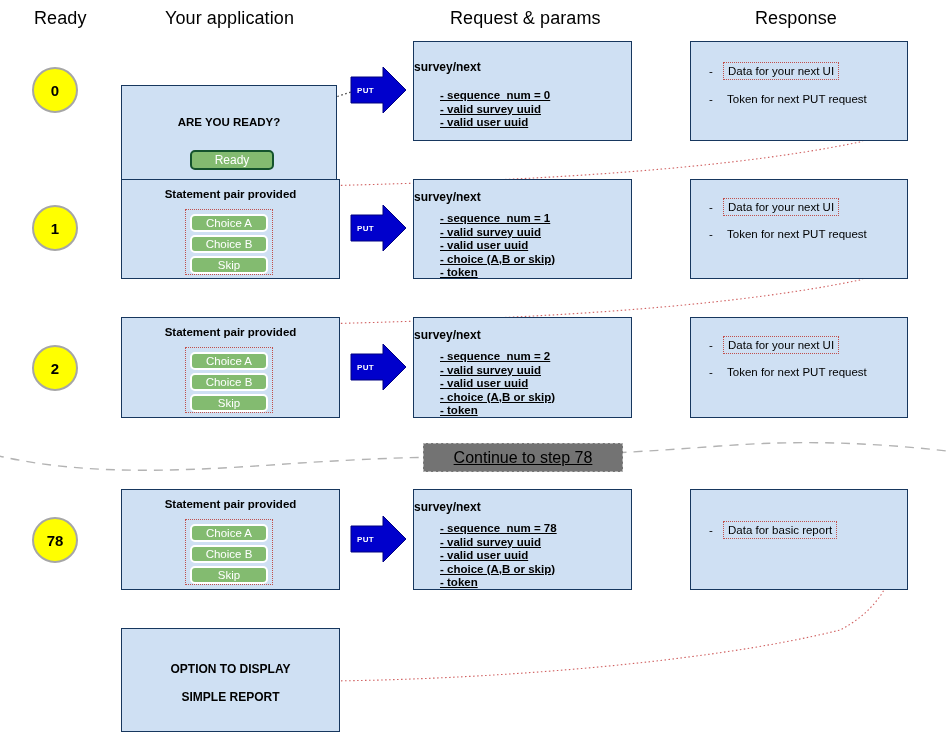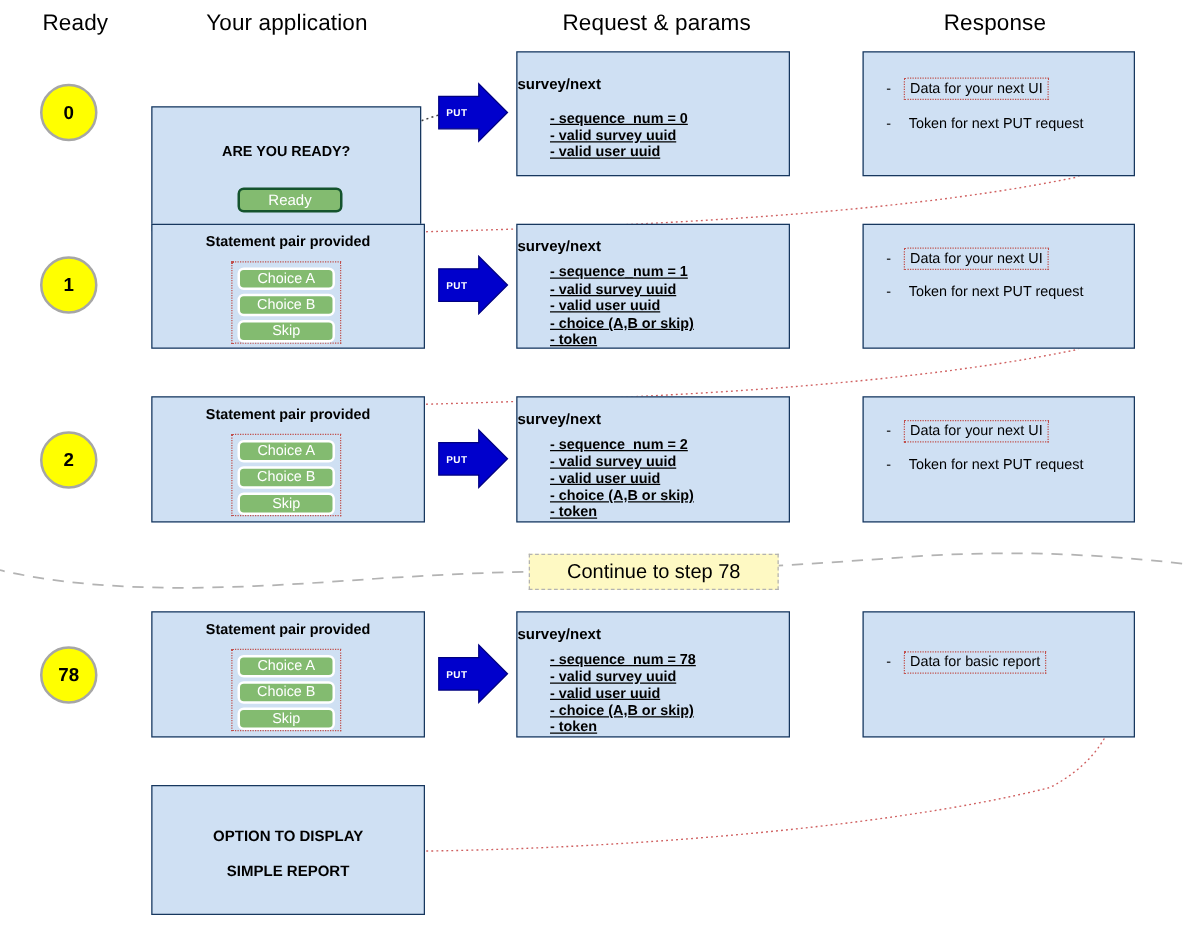--- a/index.html
+++ b/index.html
@@ -50,23 +50,23 @@
             display:flex;align-items:center;}
   .resp-dash{width:14px;display:inline-block;}
   .resp-hl{border:1px dotted #c0504d;padding:2px 4px;box-sizing:border-box;}
   .resp-plain{padding:2px 4px;}
 
   
   .put-label{position:absolute;color:#ffffff;font-size:8px;font-weight:bold;
              letter-spacing:.3px;}
 
   
-  .continue-box{position:absolute;border:1px dashed #b3b3b3;background:#fef9c3;
+  .continue-box{position:absolute;border:1px dashed #b3b3b3;background:#737373;
                 display:flex;align-items:center;justify-content:center;
-                font-size:16px;color:#000;box-sizing:border-box;}
+                font-size:16px;color:#000;box-sizing:border-box;text-decoration:underline;}
 
   
   .report-line{position:absolute;left:0;right:0;text-align:center;
                font-size:12px;font-weight:bold;}
 </style>
 </head>
 <body>
 
 <svg class="layer" width="951" height="745" viewBox="0 0 951 745">
 

